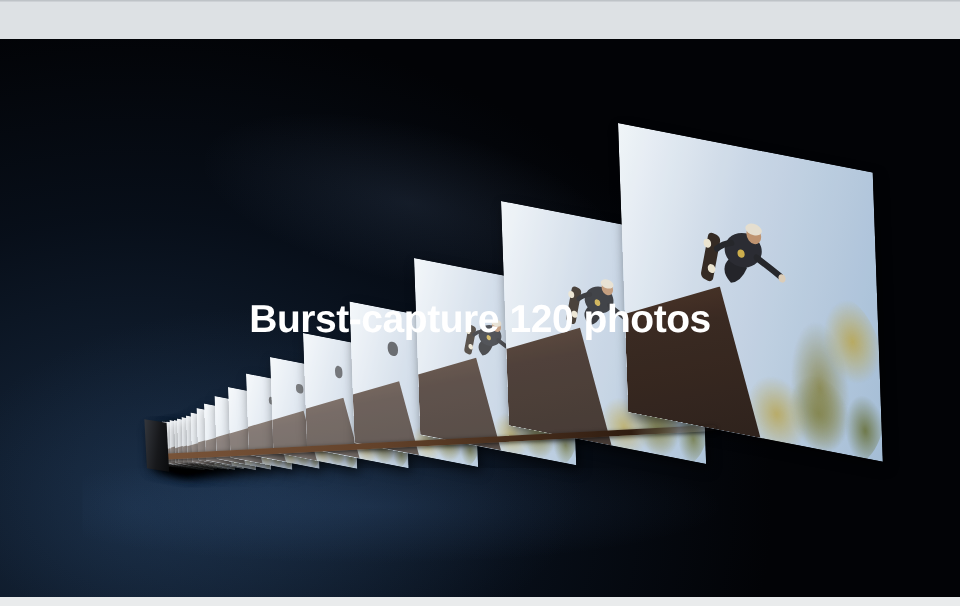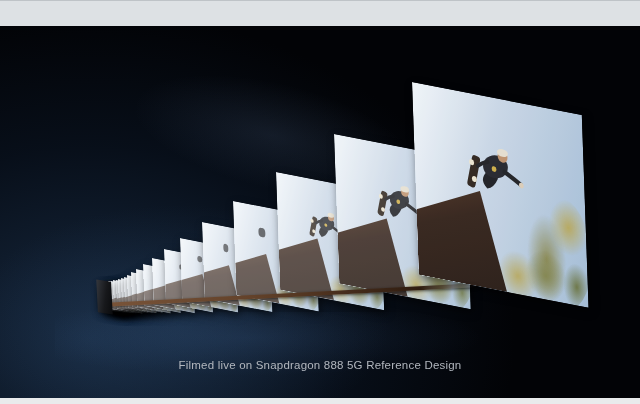--- a/index.html
+++ b/index.html
@@ -302,16 +302,16 @@
           <div class="tree tree-r"></div>
           <div class="tree tree-b"></div>
           <div class="ramp"></div>
           <div class="veil" style="opacity:0.5290972290386903"></div>
         </div>
       </div>
     <div class="endcap"></div>
     <div class="baseline"></div>
   </div>
 
-  <p class="caption">Filmed live on Snapdragon 888 5G Reference Design</p>
+  <h1 class="headline">Burst-capture 120 photos</h1>
 
   <div class="strip bottom"></div>
 </div>
 
 </body></html>

